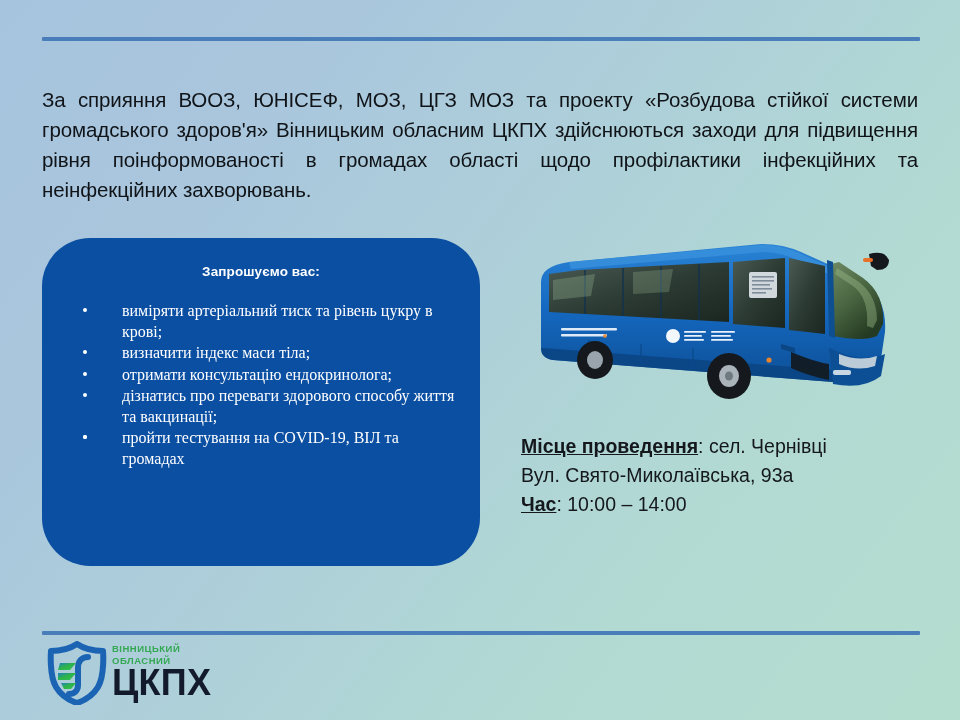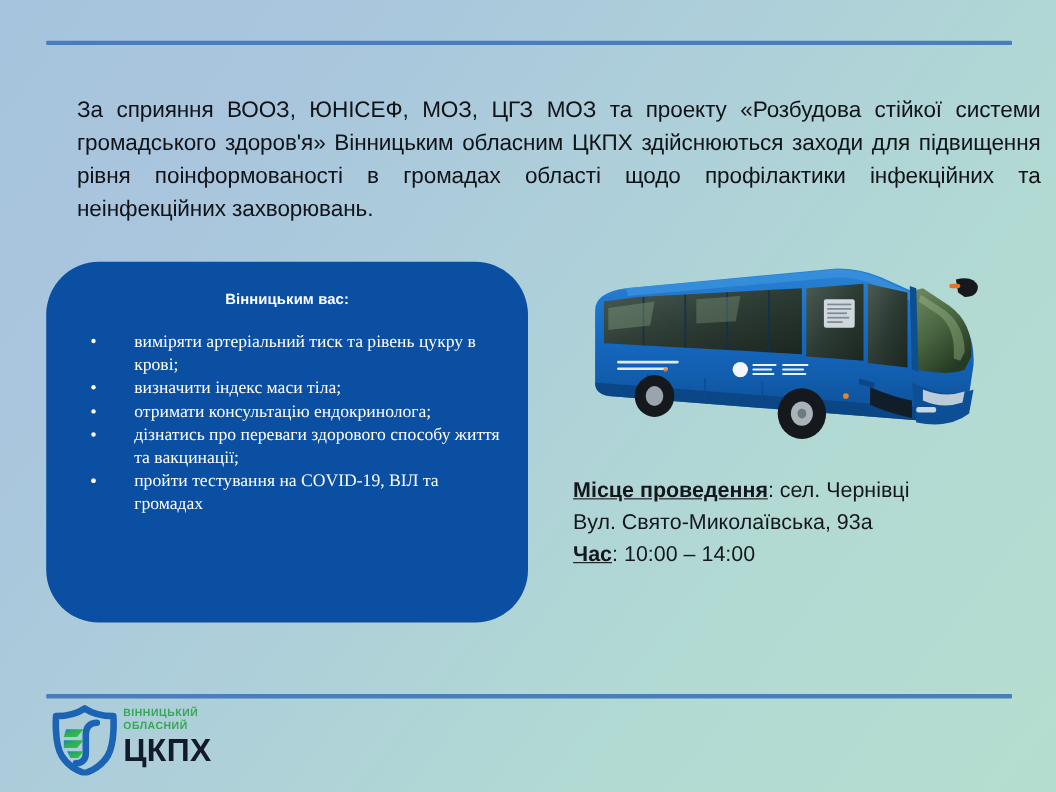--- a/index.html
+++ b/index.html
@@ -41,21 +41,20 @@
     position: absolute;
     left: 42px;
     top: 64px;
     width: 876px;
     color: #101418;
     font-size: 20.5px;
     line-height: 30px;
     text-align: justify;
     font-weight: 400;
     letter-spacing: -0.1px;
-    margin-left: 28px;
   }
 
   
   .card {
     position: absolute;
     left: 42px;
     top: 238px;
     width: 438px;
     height: 328px;
     background: #0B4FA2;
@@ -141,21 +140,21 @@
   }
   .logo-line {
     color: #34a853;
     font-size: 9.5px;
     font-weight: bold;
     letter-spacing: 0.5px;
     line-height: 11.5px;
   }
   .logo-main {
     color: #131a2b;
-    font-size: 29px;
+    font-size: 36px;
     font-weight: bold;
     letter-spacing: 0.3px;
     line-height: 30px;
     margin-top: 2px;
   }
 
   
   .slogan {
     position: absolute;
     left: 240px;
@@ -171,21 +170,21 @@
 </head>
 <body>
 
 <div class="poster">
 
   <div class="rule rule-top"></div>
 
   <p class="headline">За сприяння ВООЗ, ЮНІСЕФ, МОЗ, ЦГЗ МОЗ та проекту «Розбудова стійкої системи громадського здоров'я»  Вінницьким обласним ЦКПХ здійснюються заходи для підвищення рівня поінформованості в громадах області щодо профілактики інфекційних та  неінфекційних захворювань.</p>
 
   <div class="card">
-    <div class="card-title">Вінницьким вас:</div>
+    <div class="card-title">Запрошуємо вас:</div>
     <ul class="card-list">
       <li>
         <span class="bullet"></span>
         <span>виміряти артеріальний тиск та рівень цукру в крові;</span>
       </li>
       <li>
         <span class="bullet"></span>
         <span>визначити індекс маси тіла;</span>
       </li>
       <li>

